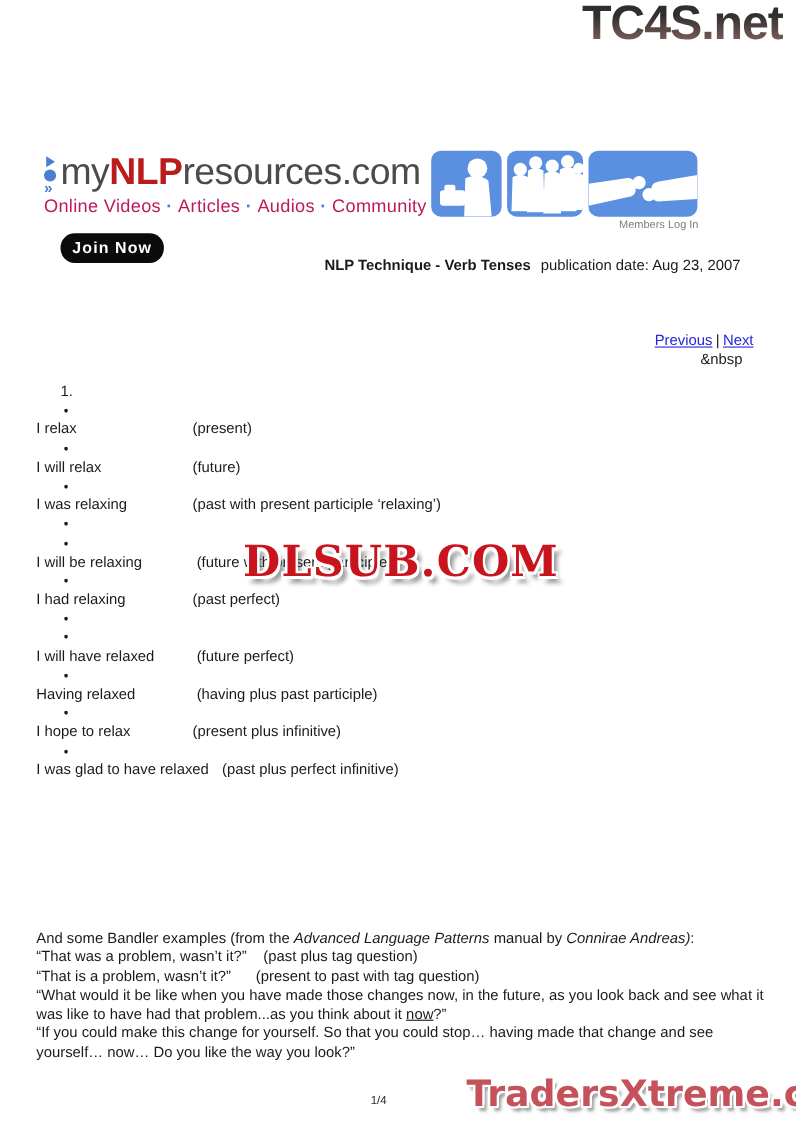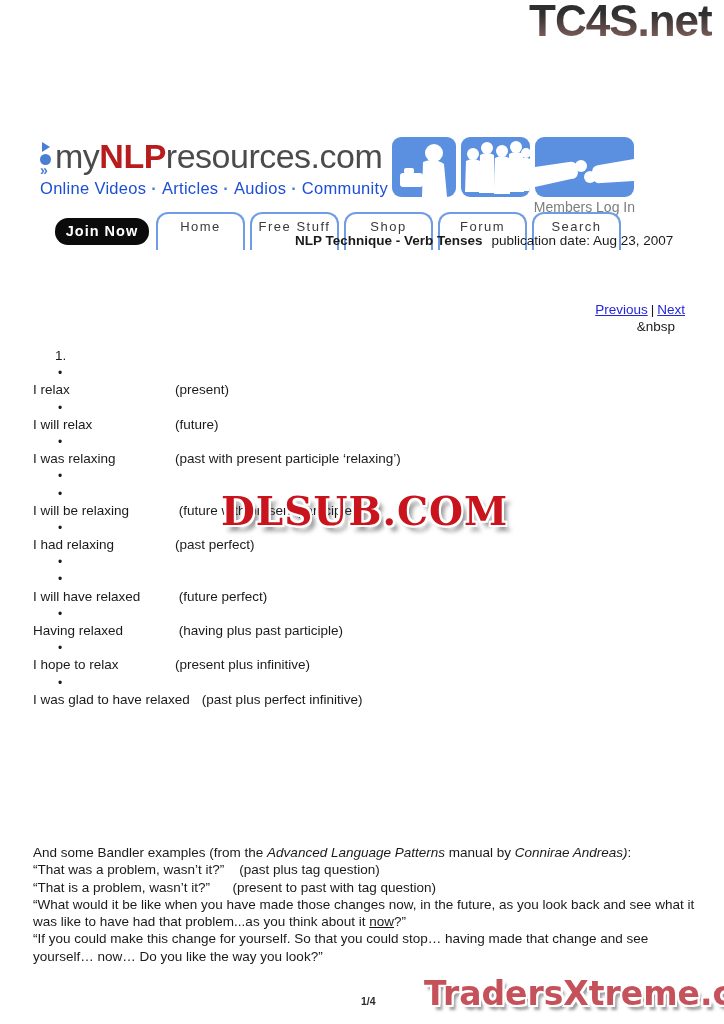--- a/index.html
+++ b/index.html
@@ -20,31 +20,31 @@
 
   
   .logo-block { position:absolute; left:40px; top:138px; }
   .logo-row { display:flex; align-items:flex-start; }
   .logo-icon { display:flex; flex-direction:column; align-items:flex-start; color:#4a7ed2; margin-right:4px; margin-top:4px; line-height:1; }
   .logo-icon .tri { width:0; height:0; border-left:8px solid #4a7ed2; border-top:5px solid transparent; border-bottom:5px solid transparent; margin-left:2px;}
   .logo-icon .dot { width:11px; height:11px; border-radius:50%; background:#4a7ed2; margin:2px 0 0 0;}
   .logo-icon .chev { font-size:14px; font-weight:bold; letter-spacing:-3px; margin-top:-2px; }
   .wordmark { font-size:34px; letter-spacing:-0.5px; color:#4b4b4b; line-height:1.1; }
   .wordmark .nlp { color:#b91c1c; font-weight:bold; }
-  .tagline { margin-top:2px; font-size:16.5px; color:#1d4ed8; letter-spacing:0.3px; }
+  .tagline { margin-top:2px; font-size:16.5px; color:#be185d; letter-spacing:0.3px; }
   .tagline-item:not(:last-child)::after { content:"\00a0\00b7\00a0"; color:#4a7ed2; font-weight:bold; }
 
   .header-images { position:absolute; left:392px; top:137px; width:243px; }
   .img-row { display:flex; gap:5px; }
   .blue-box { background:#5b8fe0; border-radius:9px; height:60px; overflow:hidden; }
   .blue-box svg { display:block; }
-  .members-login { text-align:right; font-size:14px; color:#7d7d7d; margin-top:2px; }
-
-  
-  .nav-row { position:absolute; left:55px; top:212px; display:flex; align-items:center; z-index:1; }
+  .members-login { text-align:right; font-size:10px; color:#7d7d7d; margin-top:2px; }
+
+  
+  .nav-row { position:absolute; left:55px; top:212px; display:flex; align-items:flex-start; z-index:1; }
   .join-btn {
     background:#0b0b0b; color:#fff; font-weight:bold; font-size:14.5px;
     letter-spacing:1px; border-radius:13px; width:94px; height:27px;
     display:flex; align-items:center; justify-content:center; margin-right:7px;
   }
   .tab {
     width:89px; height:38px; margin-right:5px;
     border:2px solid #6f9ce4; border-bottom:none;
     border-radius:12px 12px 0 0; background:#fff;
     font-size:13px; color:#3a3a3a; letter-spacing:1.5px;
@@ -68,21 +68,21 @@
   .bullet-line { height:17.2px; }
   .bullet-line .bullet { margin-left:25px; font-size:12px; }
   .tense-row:last-child .bullet-line { display:none; }
 
   
   .examples { position:absolute; left:33px; top:844px; width:664px; font-size:13.5px; line-height:17.3px; white-space:pre-wrap; }
   .examples em { font-style:italic; }
   .examples u { text-decoration:underline; }
 
   
-  .page-num { position:absolute; left:361px; top:995px; font-size:10.5px; color:#2c2c2c;font-weight:bold; }
+  .page-num { position:absolute; left:337px; top:995px; font-size:10.5px; color:#2c2c2c; }
 
   
   .dlsub {
     position:absolute; left:221px; top:488px;
     font-family:"DejaVu Serif", serif; font-weight:bold;
     font-size:39px; letter-spacing:1px; color:#c9141e;
     text-shadow:
       -2px -2px 0 #fff, 2px -2px 0 #fff, -2px 2px 0 #fff, 2px 2px 0 #fff,
       -2px 0 0 #fff, 2px 0 0 #fff, 0 -2px 0 #fff, 0 2px 0 #fff,
       5px 6px 4px rgba(70,70,70,.55);
@@ -150,28 +150,20 @@
           <path d="M99,22 L64,28 Q57,29 57,35 L58,42 Q60,47 66,46 L99,44 Z" fill="#fff"></path>
           <circle cx="55" cy="40" r="6" fill="#fff"></circle>
         </svg>
       </div>
     </div>
     <div class="members-login">Members Log In</div>
   </div>
 
   <div class="nav-row">
     <div class="join-btn">Join Now</div>
-    <div style="display:flex">
-
-    <div class="tab">Home</div>
-        <div class="tab">Free Stuff</div>
-        <div class="tab">Shop</div>
-        <div class="tab">Forum</div>
-        <div class="tab">Search</div>
-      </div>
   </div>
 
   <div class="title-row">
     <span class="doc-title">NLP Technique - Verb Tenses</span><span class="pub-date">publication date: Aug 23, 2007</span>
   </div>
 
   <div class="pager">
     <div>
       <a>Previous</a><span class="sep">|</span><a>Next</a>
     </div>

